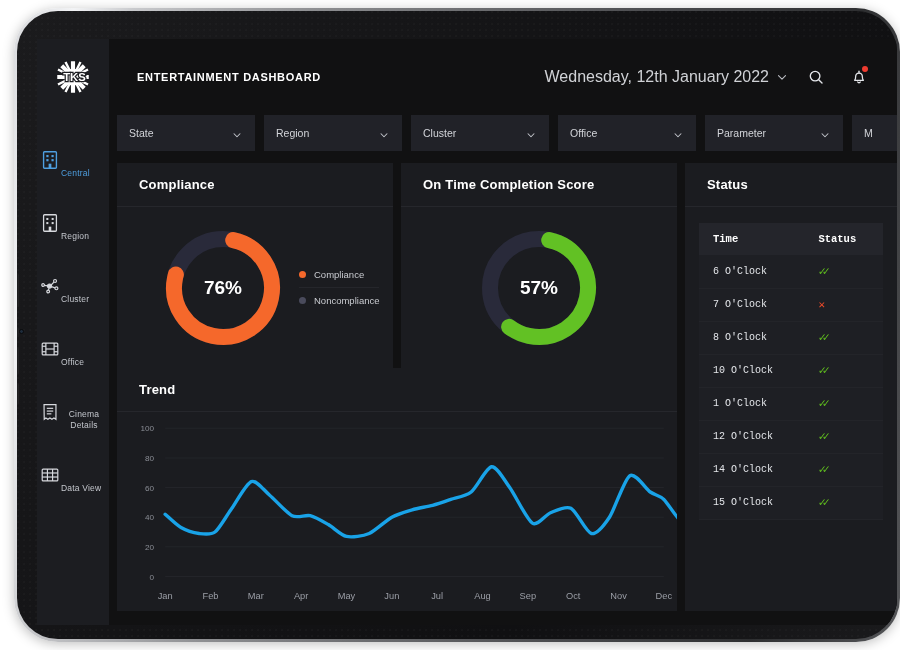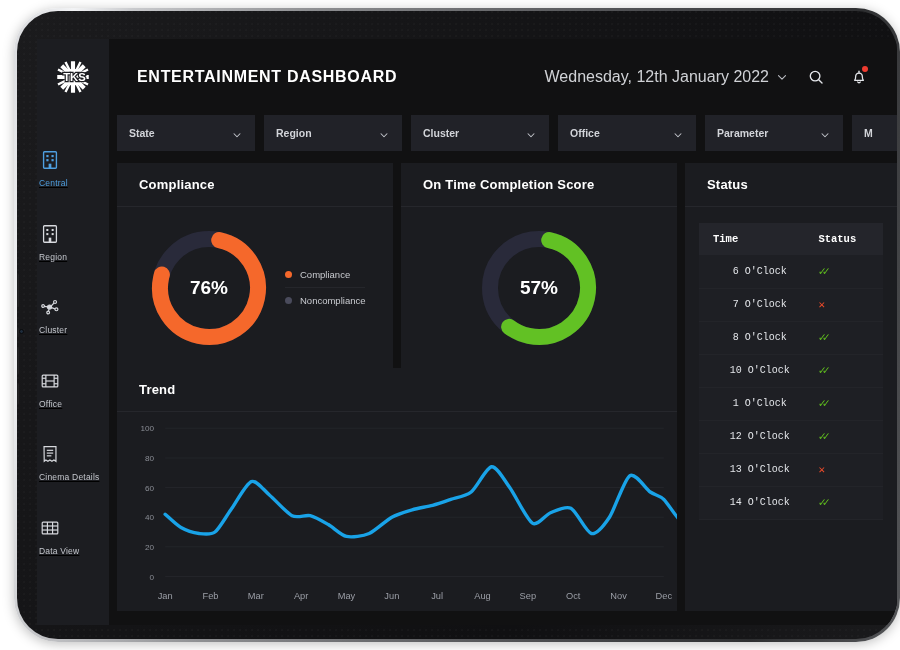--- a/index.html
+++ b/index.html
@@ -60,63 +60,61 @@
   
   #sidebar {
     width: 72px; flex: 0 0 72px;
     background: #1c1d21;
     display: flex; flex-direction: column; align-items: center;
     padding-top: 14px;
   }
   #logo { width: 48px; height: 48px; margin-bottom: 38px; }
   .nav-item {
     width: 72px;
-    display: flex; flex-direction: column; align-items: flex-start;
+    display: flex; flex-direction: row; align-items: flex-end;
     padding: 10px 2px 8px;
     margin-bottom: 16px;
     cursor: pointer;
-    text-decoration: underline;
   }
   .nav-ico { width: 22px; height: 22px; margin-bottom: 7px; display: block; }
   .nav-lbl {
     font-size: 8.5px; color: #c3c6cc; text-align: center;
     line-height: 10.5px; letter-spacing: 0.2px;
   }
   .nav-item.active .nav-lbl { color: #4e9fe0; }
 
   
   #main { flex: 1; display: flex; flex-direction: column; min-width: 0; background: #111112; }
 
   #topbar {
     height: 76px; flex: 0 0 76px;
     display: flex; align-items: center;
     padding: 0 16px 0 28px;
   }
   #page-title {
-    font-size: 16px; font-weight: bold; color: #ffffff;
+    font-size: 11px; font-weight: bold; color: #ffffff;
     letter-spacing: 0.7px;
   }
   #topbar-right { margin-left: auto; display: flex; align-items: center; gap: 0; }
   #date-text { font-size: 16px; color: #d0d2d6; }
   .tb-btn { display: flex; align-items: center; justify-content: center; cursor: pointer; }
   #date-chevron { width: 26px; height: 26px; }
   #search-btn { width: 42px; height: 30px; }
   #bell-btn { width: 44px; height: 30px; position: relative; }
   #bell-dot {
     position: absolute; top: 4px; right: 13px;
     width: 6px; height: 6px; border-radius: 50%; background: #ee3b2f;
   }
 
   
   #filters {
     display: flex; gap: 9px;
     padding: 0 0 0 8px;
     height: 36px; flex: 0 0 36px;
     margin-bottom: 12px;
-    font-weight: bold;
   }
   .filter {
     width: 138px; flex: 0 0 138px; height: 36px;
     background: #212228;
     display: flex; align-items: center;
     padding: 0 12px;
     cursor: pointer;
   }
   .filter-lbl { font-size: 10.5px; color: #d2d4d9; }
   .filter-chev { margin-left: auto; width: 12px; height: 12px; }
@@ -164,21 +162,21 @@
     font-size: 10.5px; font-weight: bold; color: #ffffff;
     padding: 10px 6px; height: 32px;
   }
   table.status-table th:first-child { padding-left: 14px; }
   table.status-table td {
     font-size: 10px; color: #e3e5e9;
     padding: 0 6px; height: 33px;
     border-bottom: 1px solid #232429;
     background: #1e1f24;
   }
-  table.status-table td:first-child { padding-left: 14px; text-align: center; }
+  table.status-table td:first-child { padding-left: 14px; }
   .tick { color: #5fbc1e; font-size: 12px; letter-spacing: -3px; }
   .cross { color: #ee4b2a; font-size: 11px; font-weight: bold; }
 </style>
 </head>
 <body>
 
 <div id="device">
   <div id="device-inner">
 
     <div class="side-btn" id="btn-a"></div>
@@ -386,21 +384,21 @@
 
           <div id="col-left">
 
             <div id="row-top">
 
               <section class="card" id="card-compliance">
                 <div class="card-head">
                   <span class="card-title">Compliance</span>
                 </div>
                 <div class="card-body">
-                  <div class="donut-wrap" style="padding-left:30px;">
+                  <div class="donut-wrap" style="padding-left:44px;">
                     <div class="donut-holder" style="width:124px;height:124px;">
                       <svg viewBox="0 0 124 124" width="124" height="124">
                         <circle cx="62" cy="62" r="49" fill="none" stroke="#292a3a" stroke-width="16"></circle>
                         <circle cx="62" cy="62" r="49" fill="none" stroke="#f5682b" stroke-width="16" stroke-linecap="round" stroke-dasharray="234 308" stroke-dashoffset="0" transform="rotate(-78 62 62)"></circle>
                       </svg>
                       <div class="donut-center">76%</div>
                     </div>
                     <div class="legend">
                       <div class="legend-row">
                         <span class="legend-dot" style="background:#f5682b"></span>
@@ -502,25 +500,25 @@
                     </tr>
                     <tr>
                       <td>1 O'Clock</td>
                       <td><span class="tick">✓✓</span></td>
                     </tr>
                     <tr>
                       <td>12 O'Clock</td>
                       <td><span class="tick">✓✓</span></td>
                     </tr>
                     <tr>
-                      <td>13 O'Clock</td>
-                      <td><span class="cross">✕</span></td>
-                    </tr>
-                    <tr>
                       <td>14 O'Clock</td>
+                      <td><span class="tick">✓✓</span></td>
+                    </tr>
+                    <tr>
+                      <td>15 O'Clock</td>
                       <td><span class="tick">✓✓</span></td>
                     </tr>
                   </tbody>
               </table>
             </div>
           </section>
 
         </div>
       </div>
     </div>

